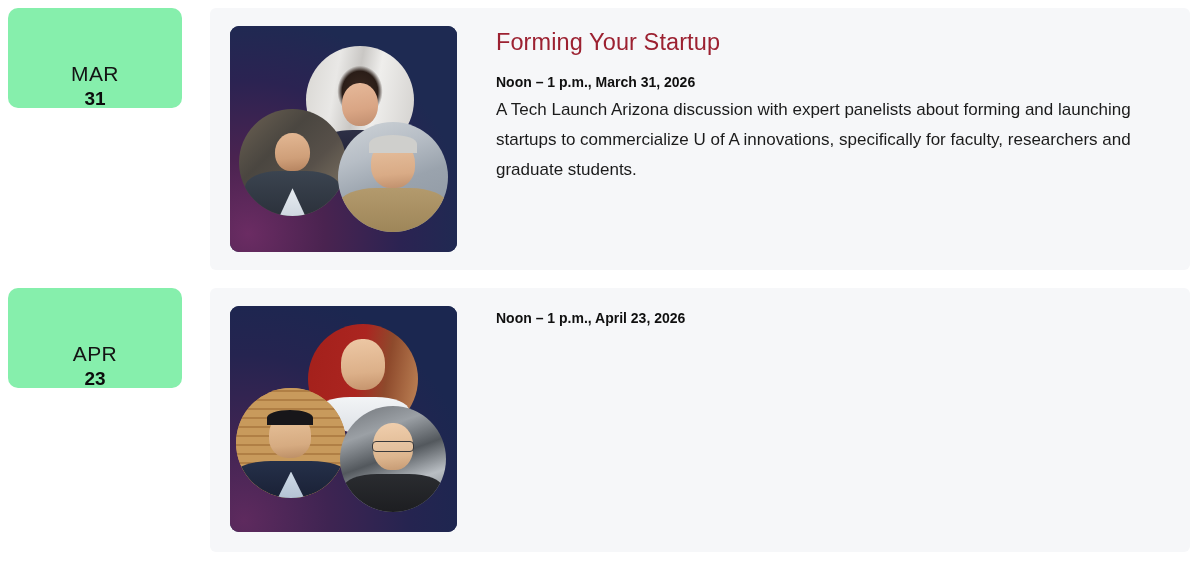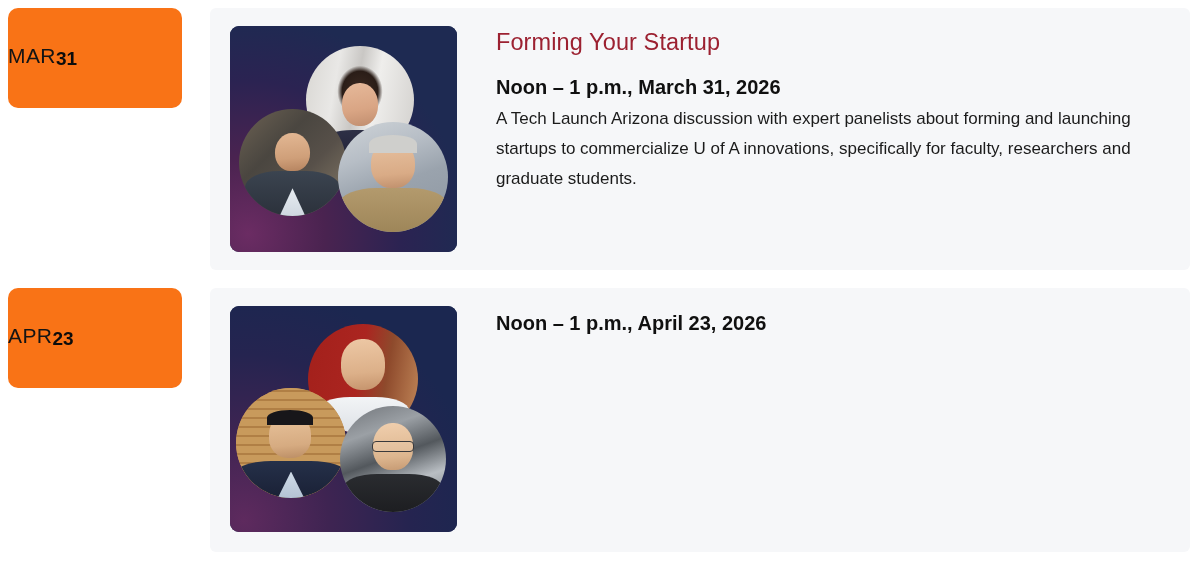--- a/index.html
+++ b/index.html
@@ -31,26 +31,26 @@
   .event-row-1 { top: 8px; }
   .event-row-2 { top: 288px; }
 
   
   .date-badge {
     position: absolute;
     left: 8px;
     top: 0;
     width: 174px;
     height: 100px;
-    background: #f97316;
+    background: #86efac;
     border-radius: 10px;
     display: flex;
-    flex-direction: row;
+    flex-direction: column;
     align-items: center;
-    justify-content: flex-start;
+    justify-content: flex-end;
     line-height: 1;
   }
 
   .date-month {
     font-size: 21px;
     font-weight: 500;
     letter-spacing: 0.4px;
     color: #141414;
     margin-bottom: 5px;
   }
@@ -283,21 +283,21 @@
     font-size: 23.5px;
     font-weight: 400;
     color: #9C2131;
     line-height: 1.25;
     letter-spacing: 0.1px;
     margin-bottom: 15px;
     cursor: pointer;
   }
 
   .event-when {
-    font-size: 20px;
+    font-size: 14px;
     font-weight: 700;
     color: #101010;
     line-height: 1.5;
     margin-bottom: 2px;
   }
 
   .event-desc {
     font-size: 17px;
     font-weight: 400;
     color: #1b1b1b;

